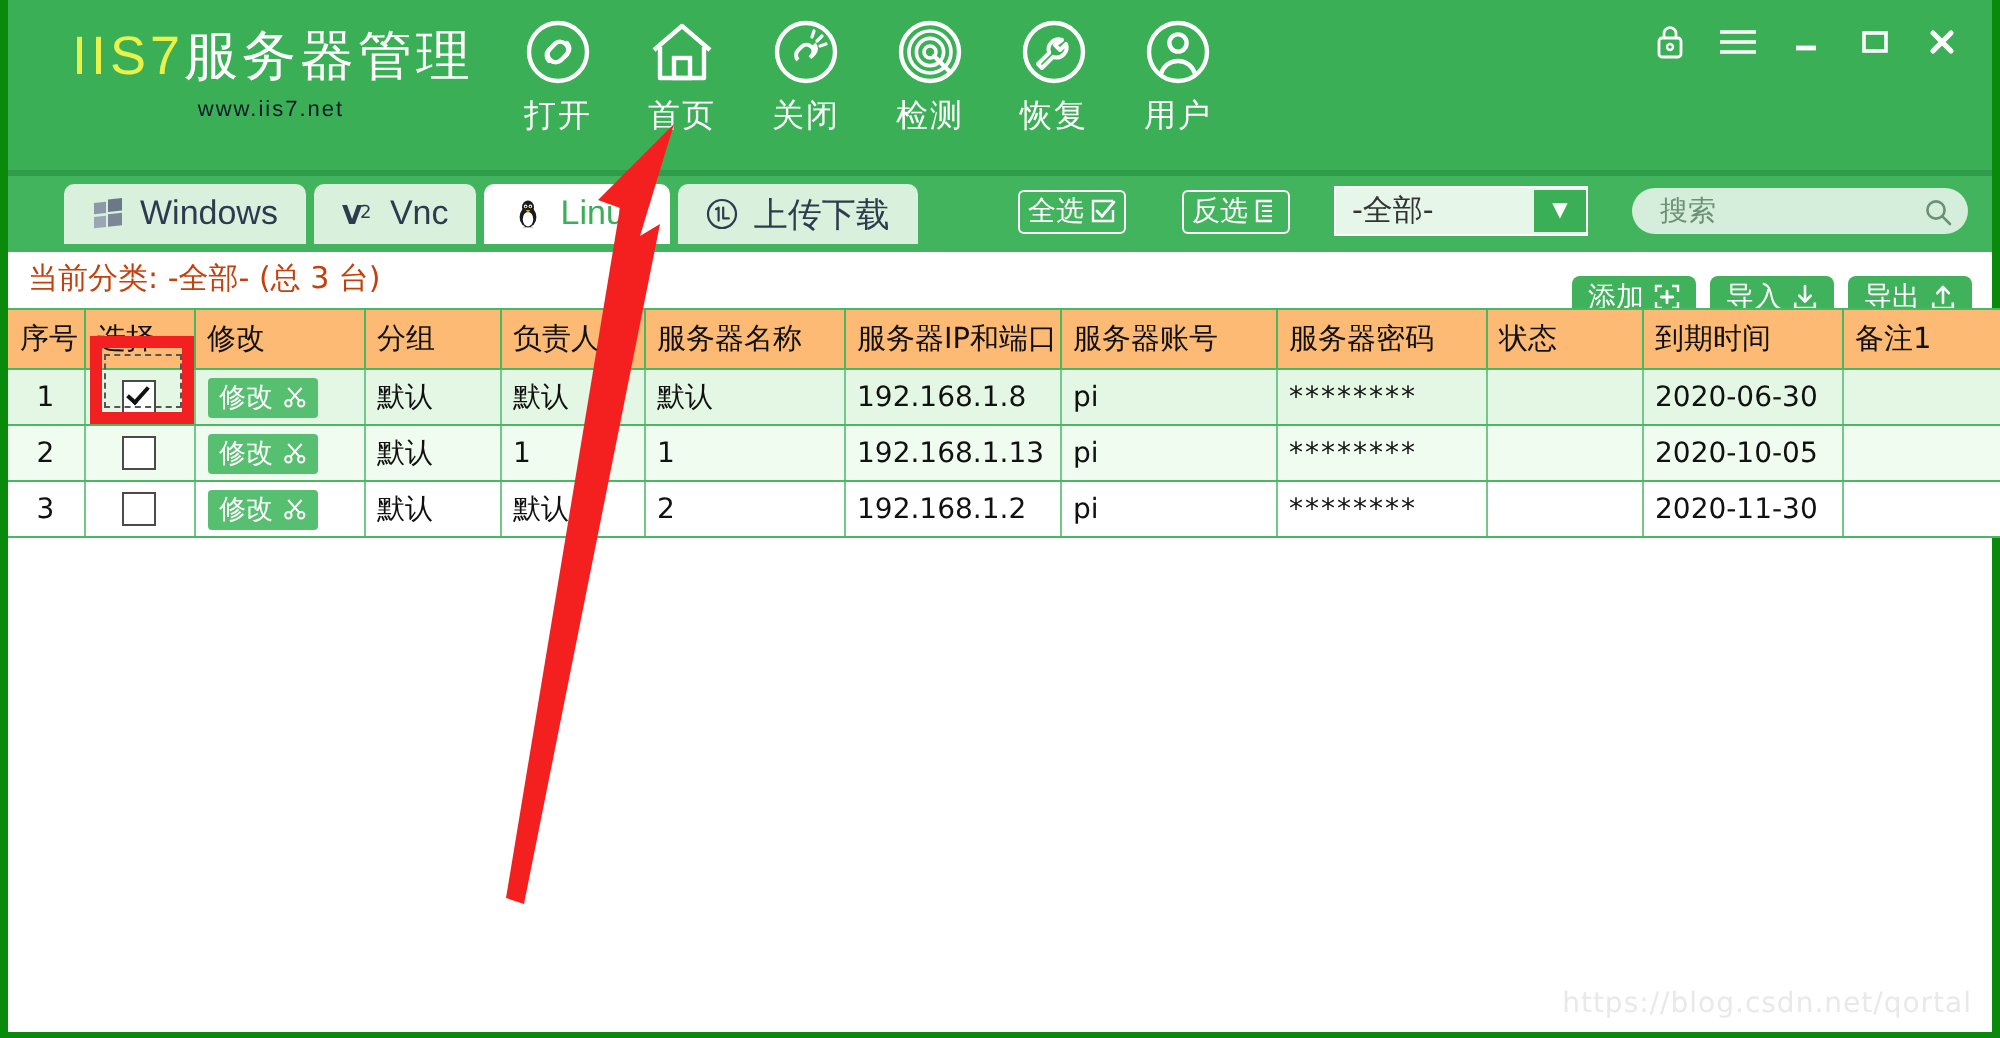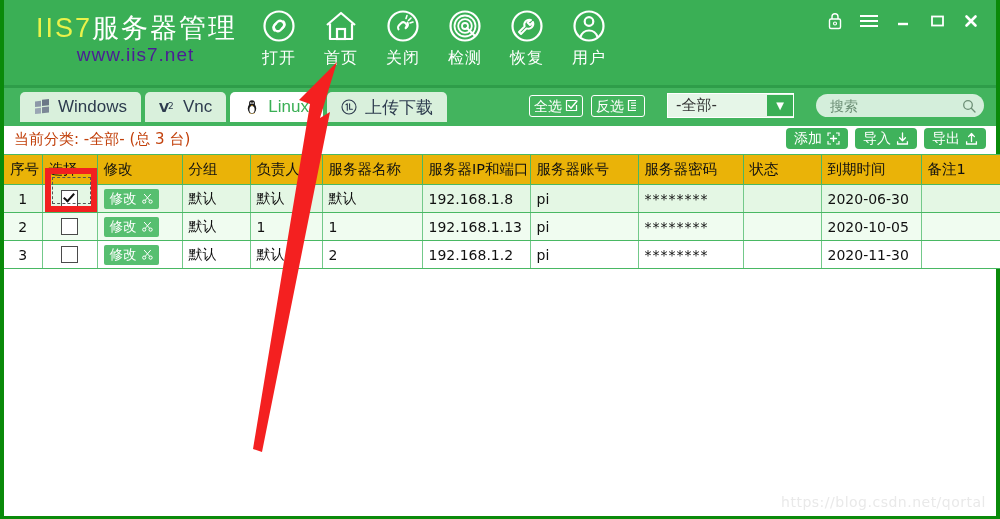--- a/index.html
+++ b/index.html
@@ -26,22 +26,22 @@
     position:absolute;left:32px;top:12px;width:205px;height:62px;
     color:#ffffff;
   }
   .logo-main{
     font-size:27px;letter-spacing:2px;line-height:32px;
     font-weight:400;white-space:nowrap;
   }
   .logo-main .ii{color:#ffffff;}
   .logo-main .s7{color:#eaf24a;}
   .logo-sub{
-    text-align:center;font-size:19px;letter-spacing:1px;
-    color:#4c1d95;line-height:22px;padding-right:6px;
+    text-align:center;font-size:11px;letter-spacing:1px;
+    color:#0f172a;line-height:22px;padding-right:6px;
   }
 
   .navbar{
     position:absolute;left:244px;top:6px;
     display:flex;align-items:flex-start;
   }
   .nav-item{
     width:62px;display:flex;flex-direction:column;align-items:center;
     cursor:pointer;user-select:none;
   }
@@ -58,42 +58,42 @@
   .wbtn{
     width:34px;height:26px;display:flex;align-items:center;justify-content:center;
     cursor:pointer;
   }
   .wbtn svg{display:block;}
 
   
   .tabstrip{
     position:relative;height:38px;background:#43b45e;
   }
-  .tabs{position:absolute;left:16px;top:4px;display:flex;align-items:flex-end;}
+  .tabs{position:absolute;left:28px;top:4px;display:flex;align-items:flex-end;}
   .tab{
     height:30px;box-sizing:border-box;
     display:flex;align-items:center;gap:7px;
     padding:0 14px;margin-right:4px;
     background:#d9f0dc;
     border-top-left-radius:5px;border-top-right-radius:5px;
     color:#2d3b4e;font-size:17px;white-space:nowrap;cursor:pointer;
     font-family:"Liberation Sans",sans-serif;
   }
   .tab.active{background:#ffffff;color:#3aaf55;}
   .tab .tico{width:17px;height:17px;display:block;flex:0 0 auto;}
 
   .tbright{
     position:absolute;right:12px;top:5px;display:flex;align-items:center;gap:8px;
   }
   .selbtn{
     height:22px;box-sizing:border-box;
     border:1px solid #ffffff;border-radius:3px;
     color:#ffffff;font-size:14px;padding:0 4px;
     display:flex;align-items:center;gap:3px;cursor:pointer;
-    font-family:"DejaVu Sans",sans-serif;line-height:20px;
+    font-family:"DejaVu Sans",sans-serif;line-height:20px;margin-left:20px;
   }
   .selbtn svg{display:block;}
   .dropdown{
     width:125px;height:23px;background:#e6f6e8;border:1px solid #ffffff;
     display:flex;align-items:center;justify-content:space-between;
     font-size:15px;color:#333;cursor:pointer;margin-left:14px;
     font-family:"DejaVu Sans",sans-serif;
   }
   .dropdown .dv{padding-left:8px;}
   .dropdown .darr{
@@ -112,36 +112,36 @@
   .searchbox input::placeholder{color:#6d8f76;}
 
   
   .subbar{
     position:relative;height:28px;background:#ffffff;
   }
   .curcat{
     position:absolute;left:10px;top:4px;font-size:15px;color:#c2410c;
     font-family:"DejaVu Sans",sans-serif;white-space:nowrap;
   }
-  .actions{position:absolute;right:10px;top:2px;display:flex;gap:7px;}
+  .actions{position:absolute;right:10px;top:12px;display:flex;gap:7px;}
   .abtn{
     height:21px;border-radius:4px;background:#3fb25b;color:#ffffff;
     font-size:14px;display:flex;align-items:center;gap:5px;
     padding:0 8px;cursor:pointer;font-family:"DejaVu Sans",sans-serif;
   }
   .abtn svg{display:block;}
 
   
   .tablewrap{position:relative;background:#ffffff;}
   table.grid{
     border-collapse:collapse;width:992px;table-layout:fixed;
     font-family:"DejaVu Sans","Liberation Sans",sans-serif;
   }
   table.grid th{
-    background:#eab308;color:#111111;font-weight:400;font-size:14.5px;
+    background:#fdba74;color:#111111;font-weight:400;font-size:14.5px;
     text-align:left;padding:4px 6px;height:21px;
     border-right:1px solid #49b863;border-bottom:1px solid #49b863;
     border-top:1px solid #49b863;
     white-space:nowrap;overflow:hidden;
   }
   table.grid td{
     font-size:14px;color:#111111;padding:3px 6px;height:21px;
     border-right:1px solid #73c98a;border-bottom:1px solid #49b863;
     white-space:nowrap;overflow:hidden;
   }

